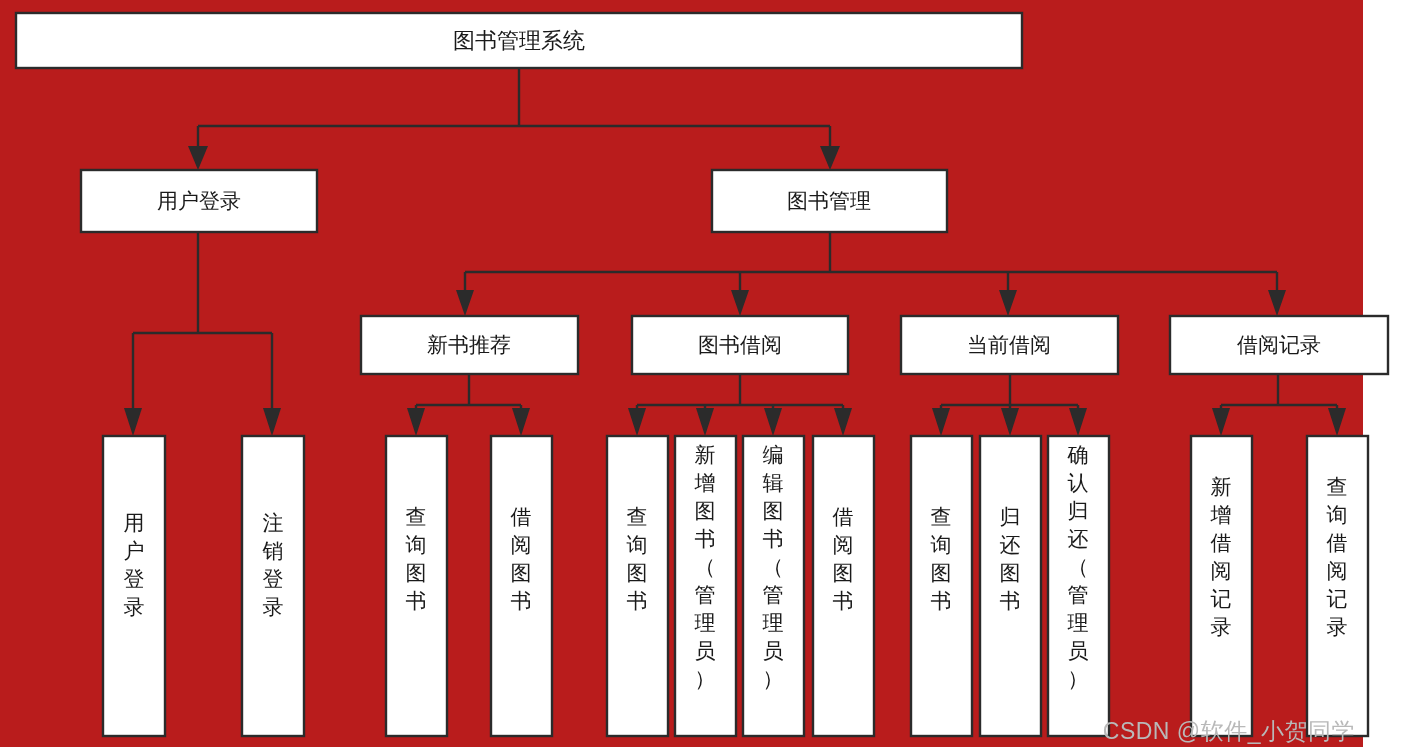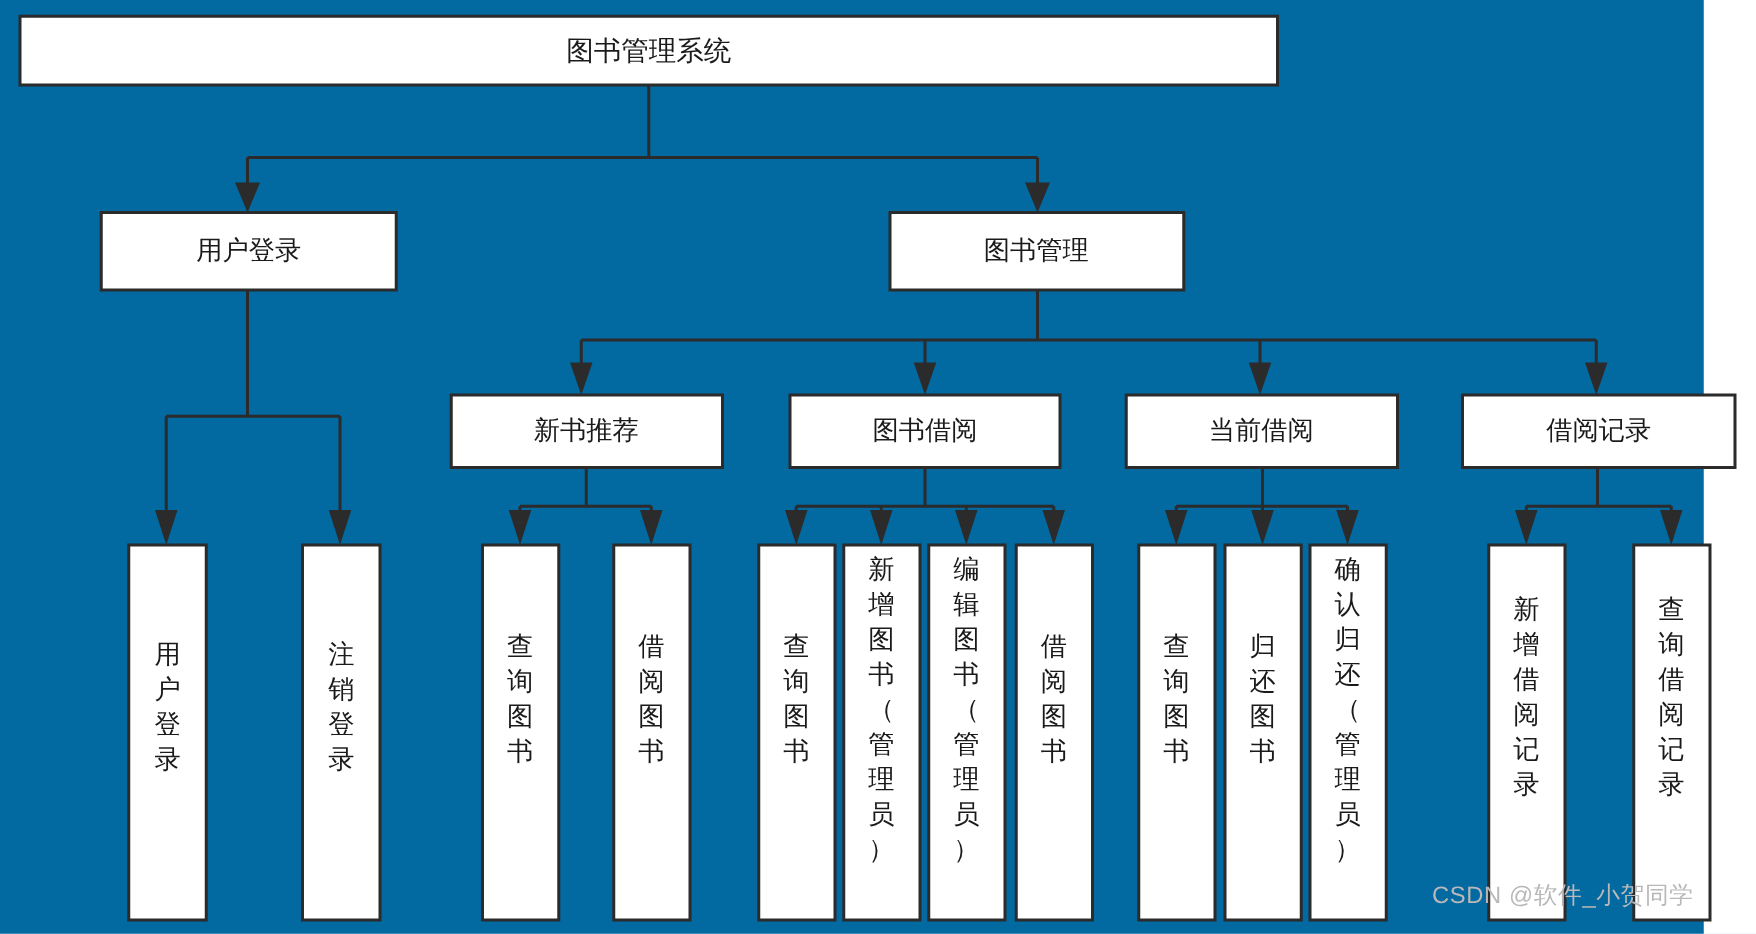--- a/index.html
+++ b/index.html
@@ -11,21 +11,21 @@
     width: 1405px;
     height: 747px;
     font-family: "Liberation Sans", "DejaVu Sans", sans-serif;
     overflow: hidden;
     position: relative;
   }
   #diagram-root {
     position: relative;
     width: 1363px;
     height: 747px;
-    background: #0369a1;
+    background: #b91c1c;
   }
   svg.diagram-svg {
     position: absolute;
     left: 0;
     top: 0;
     width: 1405px;
     height: 747px;
   }
   .node-box {
     fill: #ffffff;
@@ -54,23 +54,23 @@
     fill: none;
     stroke-linecap: butt;
   }
   .arrow-head {
     fill: #2b2b2b;
     stroke: none;
   }
   .watermark {
     position: absolute;
     right: 8px;
-    bottom: 18px;
-    font-family: "Liberation Sans", "DejaVu Sans", sans-serif;
-    font-size: 19px;
+    bottom: 0;
+    font-family: "Liberation Sans", "DejaVu Sans", sans-serif;
+    font-size: 23px;
     color: #b9b9b9;
     white-space: nowrap;
     letter-spacing: 0.5px;
     pointer-events: none;
   }
 </style>
 </head>
 <body>
 
 <div id="diagram-root">

